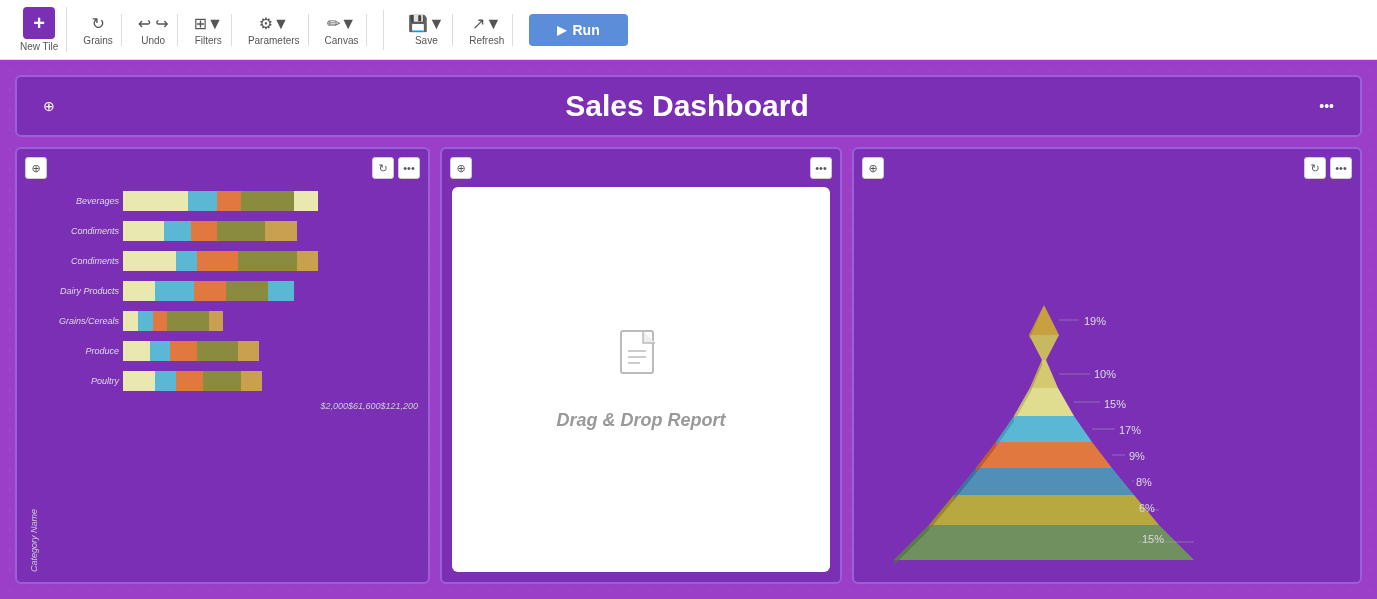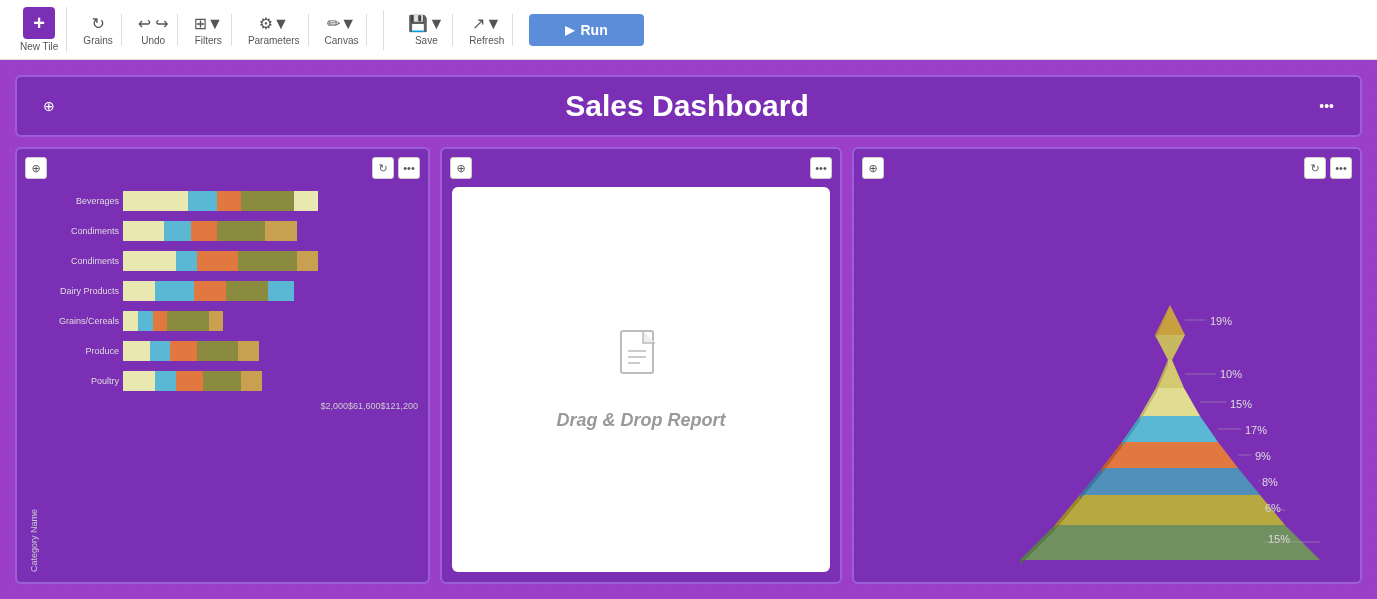--- a/index.html
+++ b/index.html
@@ -50,21 +50,21 @@
       justify-content: center;
       cursor: pointer;
       font-size: 20px;
       font-weight: bold;
     }
     .run-button {
       background: #5b8dd9;
       color: white;
       border: none;
       border-radius: 4px;
-      padding: 8px 36px;
+      padding: 8px 28px;
       font-size: 14px;
       cursor: pointer;
       display: flex;
       align-items: center;
       gap: 6px;
       font-weight: bold;
     }
     .run-button::before {
       content: '▶';
       font-size: 12px;
@@ -158,20 +158,21 @@
     .bar-chart-inner {
       margin-top: 28px;
       height: calc(100% - 28px);
       display: flex;
       flex-direction: column;
       justify-content: space-between;
     }
     .bar-chart-content {
       display: flex;
       height: 100%;
+      font-style: italic;
     }
     .y-axis-label {
       writing-mode: vertical-rl;
       transform: rotate(180deg);
       font-size: 9px;
       color: #ccc;
       white-space: nowrap;
       display: flex;
       align-items: center;
       padding-right: 2px;
@@ -230,21 +231,21 @@
       color: #999;
       font-weight: bold;
     }
 
     
     .pyramid-inner {
       margin-top: 28px;
       height: calc(100% - 28px);
       display: flex;
       align-items: center;
-      justify-content: flex-end;
+      justify-content: flex-start;
       position: relative;
     }
   </style>
 </head>
 <body>
 
 <div class="toolbar">
   <div class="toolbar-group">
     <div class="toolbar-item">
       <div class="toolbar-btn-icon">+</div>

